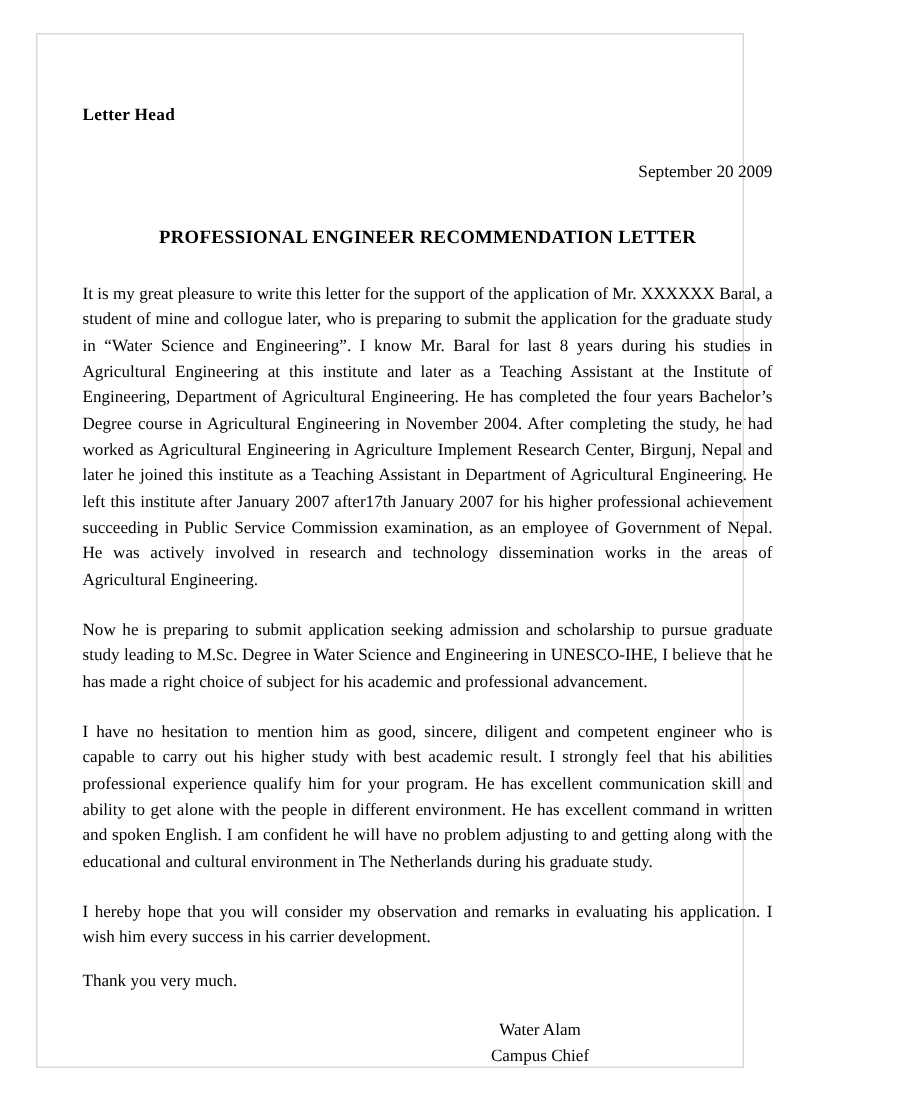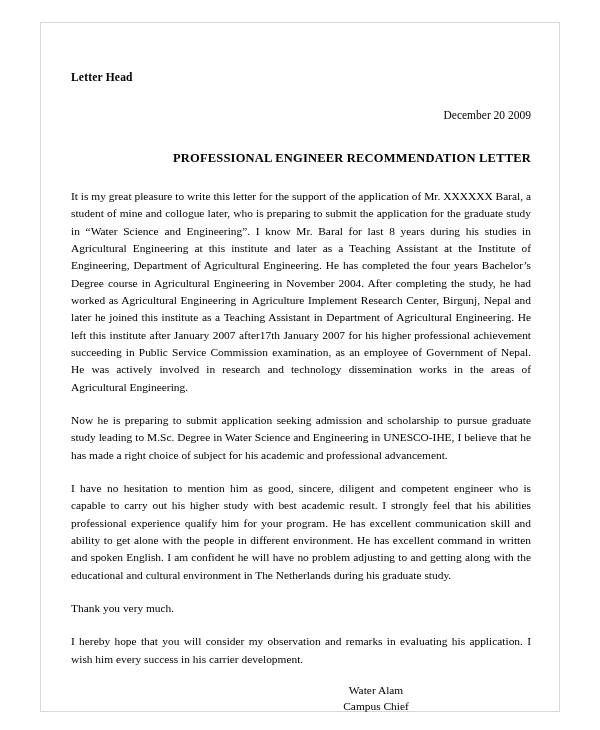--- a/index.html
+++ b/index.html
@@ -15,23 +15,23 @@
   }
   .page {
     position: relative;
     width: 600px;
     height: 730px;
     background: #ffffff;
     box-sizing: border-box;
   }
   .sheet {
     position: absolute;
-    left: 40px;
+    left: 24px;
     top: 22px;
-    width: 520px;
+    width: 472px;
     height: 690px;
     background: #ffffff;
     border: 1px solid #d8d8d8;
     box-sizing: border-box;
   }
   .content {
     position: absolute;
     left: 30px;
     top: 48px;
     width: 460px;
@@ -42,21 +42,21 @@
     font-weight: bold;
     letter-spacing: 0.2px;
     margin-bottom: 26px;
   }
   .date-line {
     text-align: right;
     font-size: 11.5px;
     margin-bottom: 30px;
   }
   .doc-title {
-    text-align: right;
+    text-align: center;
     font-weight: bold;
     font-size: 12.5px;
     letter-spacing: 0.2px;
     margin-bottom: 22px;
   }
   .para {
     font-size: 11.4px;
     line-height: 1.52;
     text-align: justify;
     margin-bottom: 16px;
@@ -79,34 +79,34 @@
 </style>
 </head>
 <body>
 
 <div class="page">
   <div class="sheet">
     <div class="content">
 
       <div class="letterhead">Letter Head</div>
 
-      <div class="date-line">December 20 2009</div>
+      <div class="date-line">September 20 2009</div>
 
       <div class="doc-title">PROFESSIONAL ENGINEER RECOMMENDATION LETTER</div>
 
       <p class="para">It is my great pleasure to write this letter for the support of the application of Mr. XXXXXX Baral, a student of mine and collogue later, who is preparing to submit the application for the graduate study in “Water Science and Engineering”. I know Mr. Baral for last 8 years during his studies in Agricultural Engineering at this institute and later as a Teaching Assistant at the Institute of Engineering, Department of Agricultural Engineering. He has completed the four years Bachelor’s Degree course in Agricultural Engineering in November 2004. After completing the study, he had worked as Agricultural Engineering in Agriculture Implement Research Center, Birgunj, Nepal and later he joined this institute as a Teaching Assistant in Department of Agricultural Engineering. He left this institute after January 2007 after17th January 2007 for his higher professional achievement succeeding in Public Service Commission examination, as an employee of Government of Nepal. He was actively involved in research and technology dissemination works in the areas of Agricultural Engineering.</p>
 
       <p class="para">Now he is preparing to submit application seeking admission and scholarship to pursue graduate study leading to M.Sc. Degree in Water Science and Engineering in UNESCO-IHE, I believe that he has made a right choice of subject for his academic and professional advancement.</p>
 
       <p class="para">I have no hesitation to mention him as good, sincere, diligent and competent engineer who is capable to carry out his higher study with best academic result. I strongly feel that his abilities professional experience qualify him for your program. He has excellent communication skill and ability to get alone with the people in different environment. He has excellent command in written and spoken English. I am confident he will have no problem adjusting to and getting along with the educational and cultural environment in The Netherlands during his graduate study.</p>
 
 
+      <p class="para para-tight">I hereby hope that you will consider my observation and remarks in evaluating his application. I wish him every success in his carrier development.</p>
+
       <p class="para">Thank you very much.</p>
-
-      <p class="para para-tight">I hereby hope that you will consider my observation and remarks in evaluating his application. I wish him every success in his carrier development.</p>
 
       <div class="signature">
         <span class="sig-line">Water Alam</span>
         <span class="sig-line">Campus Chief</span>
 
       </div>
 
     </div>
   </div>
 </div>

